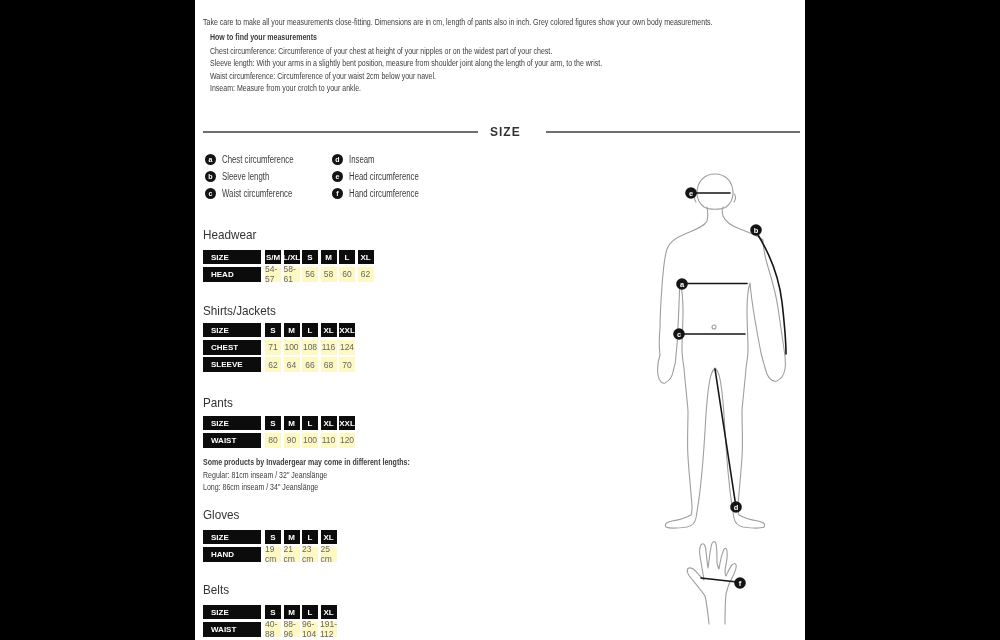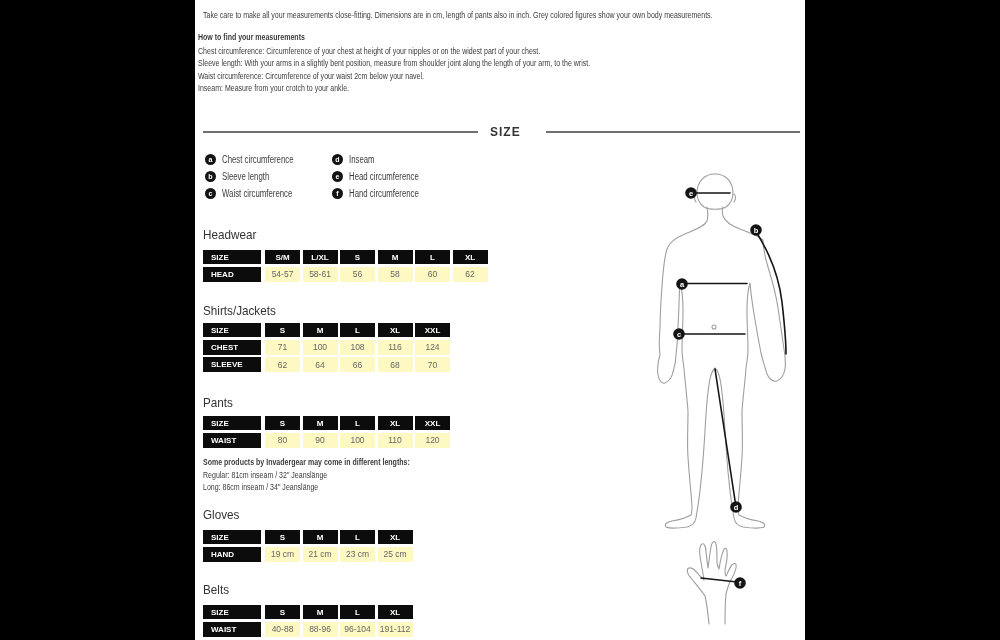--- a/index.html
+++ b/index.html
@@ -5,22 +5,22 @@
   html,body{margin:0;padding:0;background:#fff;}
   #stage{position:relative;width:1000px;height:640px;overflow:hidden;
          font-family:"Liberation Sans",sans-serif;background:#fff;}
   .letterbox{position:absolute;top:0;height:640px;background:#000;z-index:9;}
   #bar-left{left:0;width:195px;}
   #bar-right{left:805px;width:195px;}
 
   
   .sq{display:inline-block;transform:scaleX(0.78);transform-origin:left center;white-space:nowrap;}
 
-  .intro{position:absolute;left:203px;top:10px;font-size:9px;line-height:11px;color:#3c3c3c;}
-  .howto{position:absolute;left:198px;top:31px;font-size:9px;color:#3c3c3c;}
+  .intro{position:absolute;left:203px;top:17px;font-size:9px;line-height:11px;color:#3c3c3c;}
+  .howto{position:absolute;left:210px;top:31px;font-size:9px;color:#3c3c3c;}
   .howto .ht-title{font-weight:bold;height:14px;line-height:13px;}
   .howto .ht-line{height:12.3px;line-height:12.3px;}
 
   .size-heading{position:absolute;left:203px;top:124px;width:597px;height:16px;
                 display:flex;align-items:center;}
   .size-heading .rule{height:2px;background:#6f6f6f;}
   .size-heading .rule-l{width:275px;}
   .size-heading .rule-r{flex:1;}
   .size-heading .hd-text{font-size:12px;font-weight:bold;color:#333;letter-spacing:1px;
                 margin-left:12px;margin-right:25px;}
@@ -34,21 +34,21 @@
                 justify-content:center;margin-right:6px;flex:none;}
   .legend-label{font-size:10px;color:#3c3c3c;}
 
   .section-title{position:absolute;left:203px;font-size:13px;color:#333;
                  transform:scaleX(0.9);transform-origin:left center;white-space:nowrap;}
   .size-table{position:absolute;left:203px;}
   .t-row{display:flex;margin-bottom:2.5px;}
   .t-cell{box-sizing:border-box;flex:none;}
   .t-label{width:58px;background:#0c0c0c;color:#fff;font-weight:bold;font-size:8px;
            padding-left:8px;margin-right:4px;display:flex;align-items:center;}
-  .t-col{width:35px;margin-right:2.5px;display:flex;align-items:center;justify-content:center;}
+  .t-col{width:16px;margin-right:2.5px;display:flex;align-items:center;justify-content:center;}
   .t-head-row .t-cell{height:14px;}
   .t-data-row .t-cell{height:15px;}
   .t-head{background:#0c0c0c;color:#fff;font-weight:bold;font-size:8px;}
   .t-data{background:#fef9c3;color:#666;font-size:8.5px;}
 
   .pants-note{position:absolute;left:203px;top:456px;font-size:9px;color:#3c3c3c;}
   .pants-note .pn-title{font-weight:bold;height:14px;line-height:13px;text-align:center;}
   .pants-note .pn-line{height:11.5px;line-height:11.5px;}
 
   #figure{position:absolute;left:630px;top:150px;}

